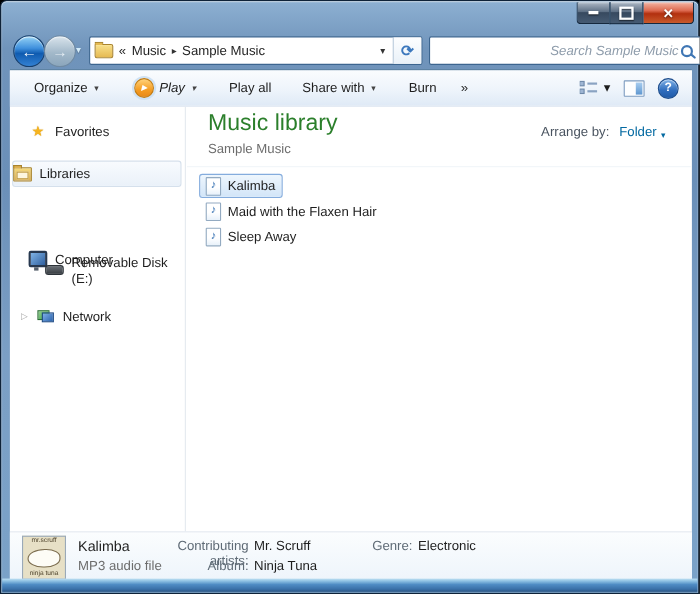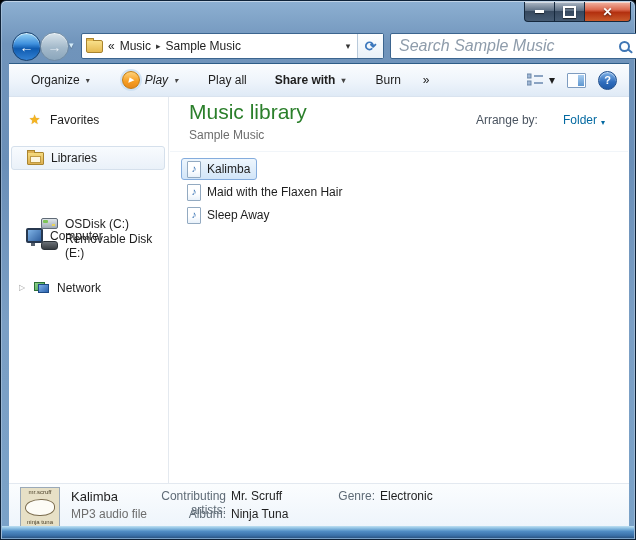--- a/index.html
+++ b/index.html
@@ -37,21 +37,21 @@
   .addr-dd{width:18px;display:flex;align-items:center;justify-content:center;font-size:9px;color:#333;}
   .refresh{width:25px;border-left:1px solid #b9cadb;display:flex;align-items:center;justify-content:center;
            background:linear-gradient(180deg,#fdfeff,#e9f1f8);color:#3c78bd;font-size:14px;font-weight:bold;}
   .foldericon{width:15px;height:11px;background:linear-gradient(180deg,#f8e08a,#e5ba52);border:1px solid #a9842e;
            border-radius:1px 2px 2px 2px;position:relative;flex:none;margin-top:1px;}
   .foldericon::before{content:"";position:absolute;top:-3px;left:-1px;width:6px;height:3px;background:#e8c familiar;}
   .foldericon::before{content:"";position:absolute;top:-3px;left:-1px;width:6px;height:2px;background:#e5ba52;border:1px solid #a9842e;border-bottom:none;border-radius:1px 1px 0 0;}
   .search{position:absolute;left:389px;top:32px;width:235px;height:24px;background:#fff;
           border:1px solid #3c658f;border-radius:2px;display:flex;align-items:center;padding:0 6px;}
   .search input{flex:1;border:none;outline:none;font-family:"Liberation Sans",sans-serif;
-          font-size:16px;font-style:italic;color:#737373;background:transparent;min-width:0;}
+          font-size:12px;font-style:italic;color:#737373;background:transparent;min-width:0;text-align:right;}
   .search input::placeholder{color:#8e9cab;font-style:italic;}
   .mag{width:7px;height:7px;border:2px solid #3f76b4;border-radius:50%;position:relative;flex:none;margin-right:2px;}
   .mag::after{content:"";position:absolute;width:6px;height:2px;background:#3f76b4;right:-5px;bottom:-2px;
           transform:rotate(40deg);border-radius:1px;}
   
   .client{position:absolute;left:8px;top:62px;width:620px;height:465px;background:#fff;border-top:1px solid #2d5c87;}
   .toolbar{position:relative;height:32px;border-bottom:1px solid #d9e3ef;
           background:linear-gradient(180deg,#fafcfe 0%,#eef4fb 55%,#dfeaf6 100%);
           display:flex;align-items:center;padding-left:14px;font-size:12px;color:#1e1e1e;}
   .tbtn{display:flex;align-items:center;gap:5px;padding:4px 8px;border-radius:2px;cursor:default;}
@@ -87,21 +87,21 @@
   .hddicon::after{content:"";position:absolute;right:2px;bottom:2px;width:3px;height:2px;background:#e9d25a;}
   .remicon{width:15px;height:7px;border:1px solid #2c3238;border-radius:3px;background:linear-gradient(180deg,#6a7076,#383d42);}
   .neticon{width:15px;height:11px;position:relative;}
   .neticon::before{content:"";position:absolute;left:0;top:0;width:9px;height:7px;background:linear-gradient(135deg,#8fd08a,#3f9e4c);border:1px solid #2a6e35;}
   .neticon::after{content:"";position:absolute;right:0;bottom:0;width:9px;height:7px;background:linear-gradient(135deg,#7fb0e8,#2b63ad);border:1px solid #1d4a85;}
   .expander{position:absolute;left:10px;font-size:8px;color:#a6a6a6;}
   
   .main{flex:1;position:relative;}
   .hdr-title{position:absolute;left:20px;top:3px;font-size:21px;color:#2b7f2b;}
   .hdr-sub{position:absolute;left:20px;top:31px;font-size:12px;color:#6d6d6d;}
-  .arrange{position:absolute;right:24px;top:16px;font-size:12px;display:flex;gap:25px;align-items:center;}
+  .arrange{position:absolute;right:24px;top:16px;font-size:12px;display:flex;gap:9px;align-items:center;}
   .arrange .lbl{color:#4a5460;}
   .arrange .val{color:#0369a1;display:flex;gap:4px;align-items:flex-end;cursor:default;}
   .arrange .dd{font-size:8px;}
   .main::after{content:"";position:absolute;left:1px;right:1px;top:54px;border-top:1px solid #f1f5f9;}
   .files{position:absolute;left:12px;top:61px;}
   .frow{display:flex;align-items:center;gap:6px;height:20px;padding:0 6px 0 5px;font-size:12px;color:#1e1e1e;
         border:1px solid transparent;margin-bottom:1px;width:fit-content;cursor:default;}
   .frow.sel{border:1px solid #84acdd;border-radius:3px;
         background:linear-gradient(180deg,#eef6fd 0%,#d2e5f8 100%);}
   .noteicon{width:12px;height:15px;background:linear-gradient(180deg,#ffffff 55%,#e8f1fa);border:1px solid #93aac1;
@@ -179,21 +179,21 @@
       <div class="tbtn" style="margin-left:16px;font-style:italic;">
         <span class="playicon">
             <span>▶</span>
           </span>
         <span>Play</span>
         <span class="dd">▾</span>
       </div>
       <div class="tbtn" style="margin-left:14px;">
         <span>Play all</span>
       </div>
-      <div class="tbtn" style="margin-left:12px;font-weight:bold;">
+      <div class="tbtn" style="margin-left:12px;">
         <span>Share with</span>
         <span class="dd">▾</span>
       </div>
       <div class="tbtn" style="margin-left:14px;">
         <span>Burn</span>
       </div>
       <div class="tbtn" style="margin-left:6px;">
         <span>»</span>
       </div>
       <div class="tb-right">
@@ -214,37 +214,31 @@
     </div>
 
     <div class="bodyrow">
       <div class="sidebar">
         <div class="srow" style="top:12px;padding-left:17px;">
           <span class="ico">
               <span class="staricon">★</span>
             </span>
           <span>Favorites</span>
         </div>
-        <div class="srow sel" style="top:49px;padding-left:15px;height:22px;">
+        <div class="srow sel" style="top:49px;height:22px;">
           <span class="ico">
               <span class="libicon"></span>
             </span>
           <span>Libraries</span>
         </div>
         <div class="srow" style="top:95px;padding-left:17px;margin-top:33px;">
           <span class="ico">
               <span class="pcicon"></span>
             </span>
           <span>Computer</span>
-        </div>
-        <div class="srow" style="top:116px;padding-left:32px;">
-          <span class="ico">
-              <span class="hddicon"></span>
-            </span>
-          <span>OSDisk (C:)</span>
         </div>
         <div class="srow" style="top:138px;padding-left:32px;">
           <span class="ico">
               <span class="remicon"></span>
             </span>
           <span>Removable Disk (E:)</span>
         </div>
         <div class="srow" style="top:180px;padding-left:24px;">
           <span class="expander">▷</span>
           <span class="ico">

